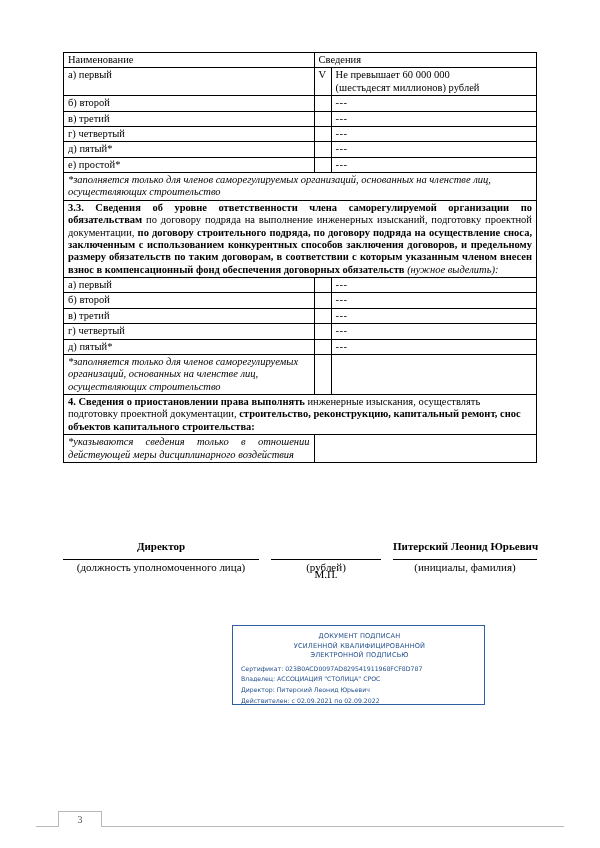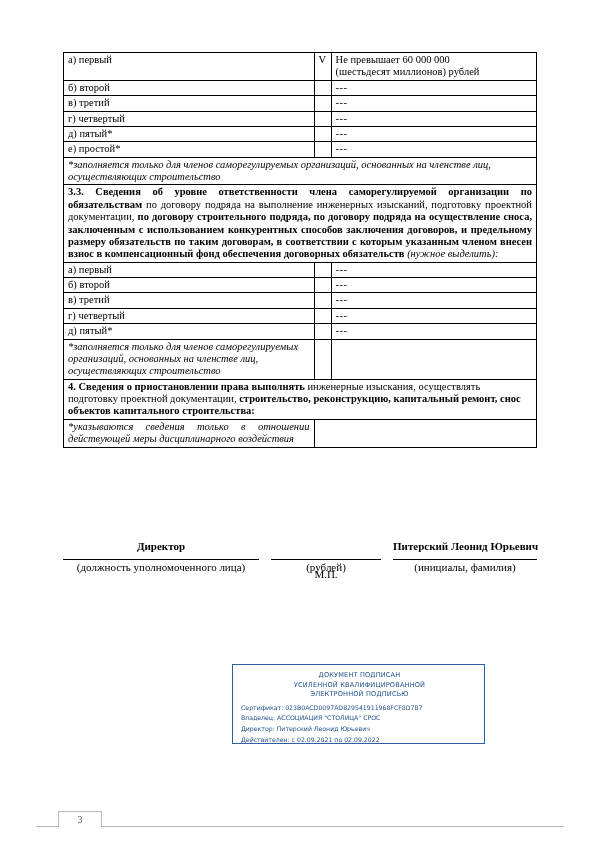--- a/index.html
+++ b/index.html
@@ -120,21 +120,21 @@
     top: 28px;
     width: 110px;
     text-align: center;
     font-size: 11px;
   }
 
   
   .stamp {
     position: absolute;
     left: 232px;
-    top: 664px;
+    top: 625px;
     width: 253px;
     height: 80px;
     border: 1px solid #2e5fa3;
     box-sizing: border-box;
     font-family: "DejaVu Sans", "Liberation Sans", sans-serif;
     color: #1f4e8c;
     padding: 6px 6px 16px 8px;
     box-sizing: border-box;
   }
   .stamp-title {
@@ -190,20 +190,24 @@
 
 <div class="sheet">
   <table class="form">
     <colgroup>
       <col class="col-name">
         <col class="col-mark">
         <col class="col-info">
     </colgroup>
     <tbody>
 
+      <tr>
+        <td class="hdr">Наименование</td>
+        <td class="hdr" colspan="2">Сведения</td>
+      </tr>
 
       <tr>
         <td class="rowlbl">а) первый</td>
         <td class="mark">V</td>
         <td class="val-big">
           <div>Не превышает 60 000 000</div>
           <div>(шестьдесят миллионов) рублей</div>
         </td>
       </tr>
 

